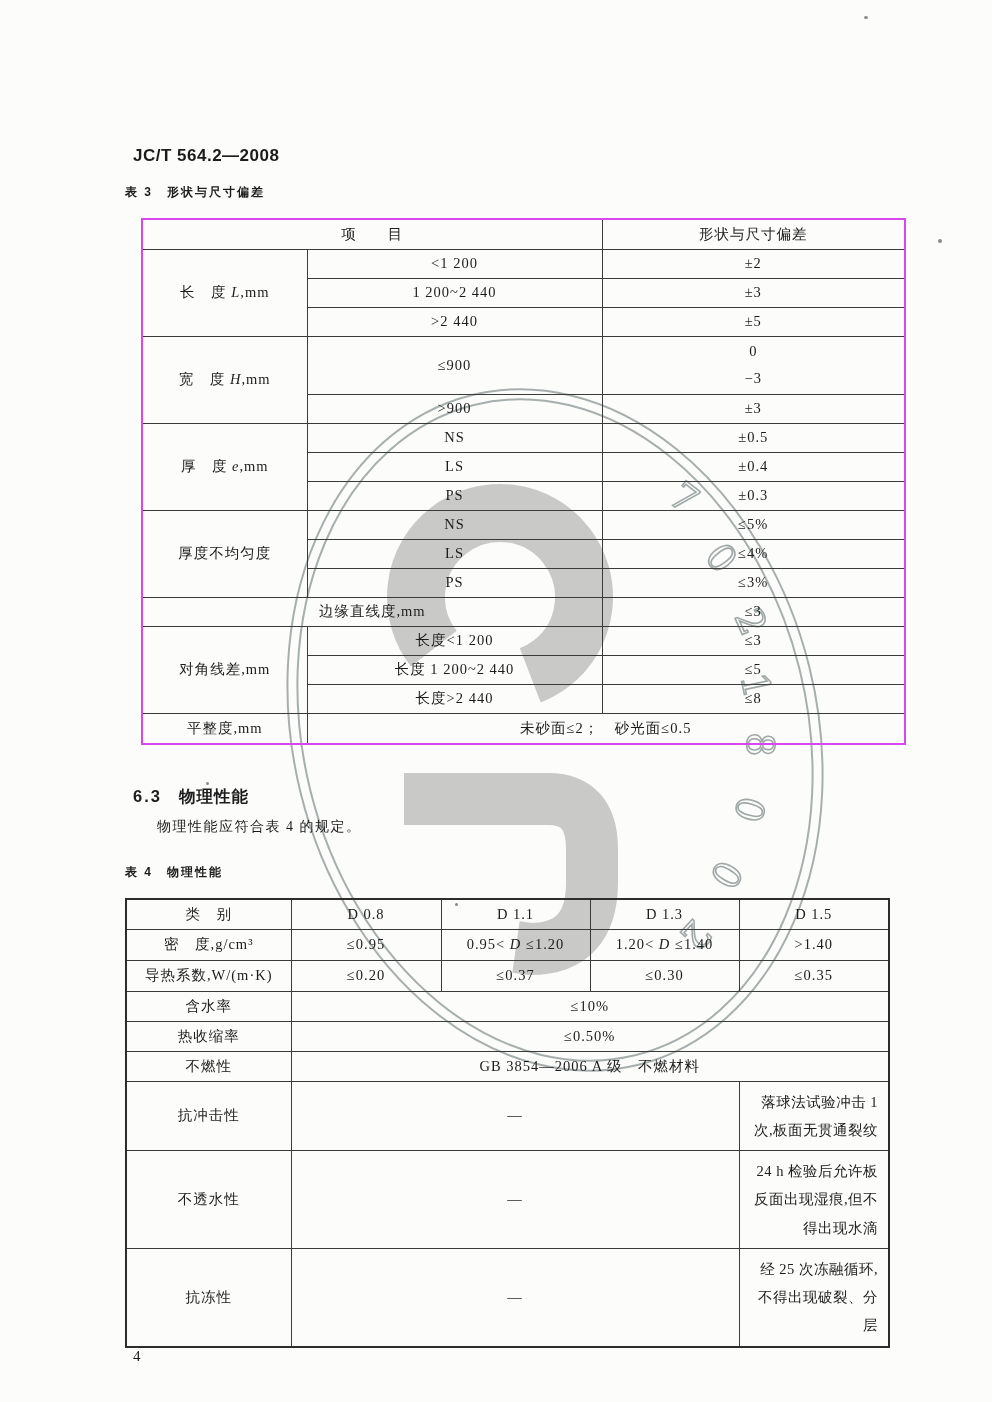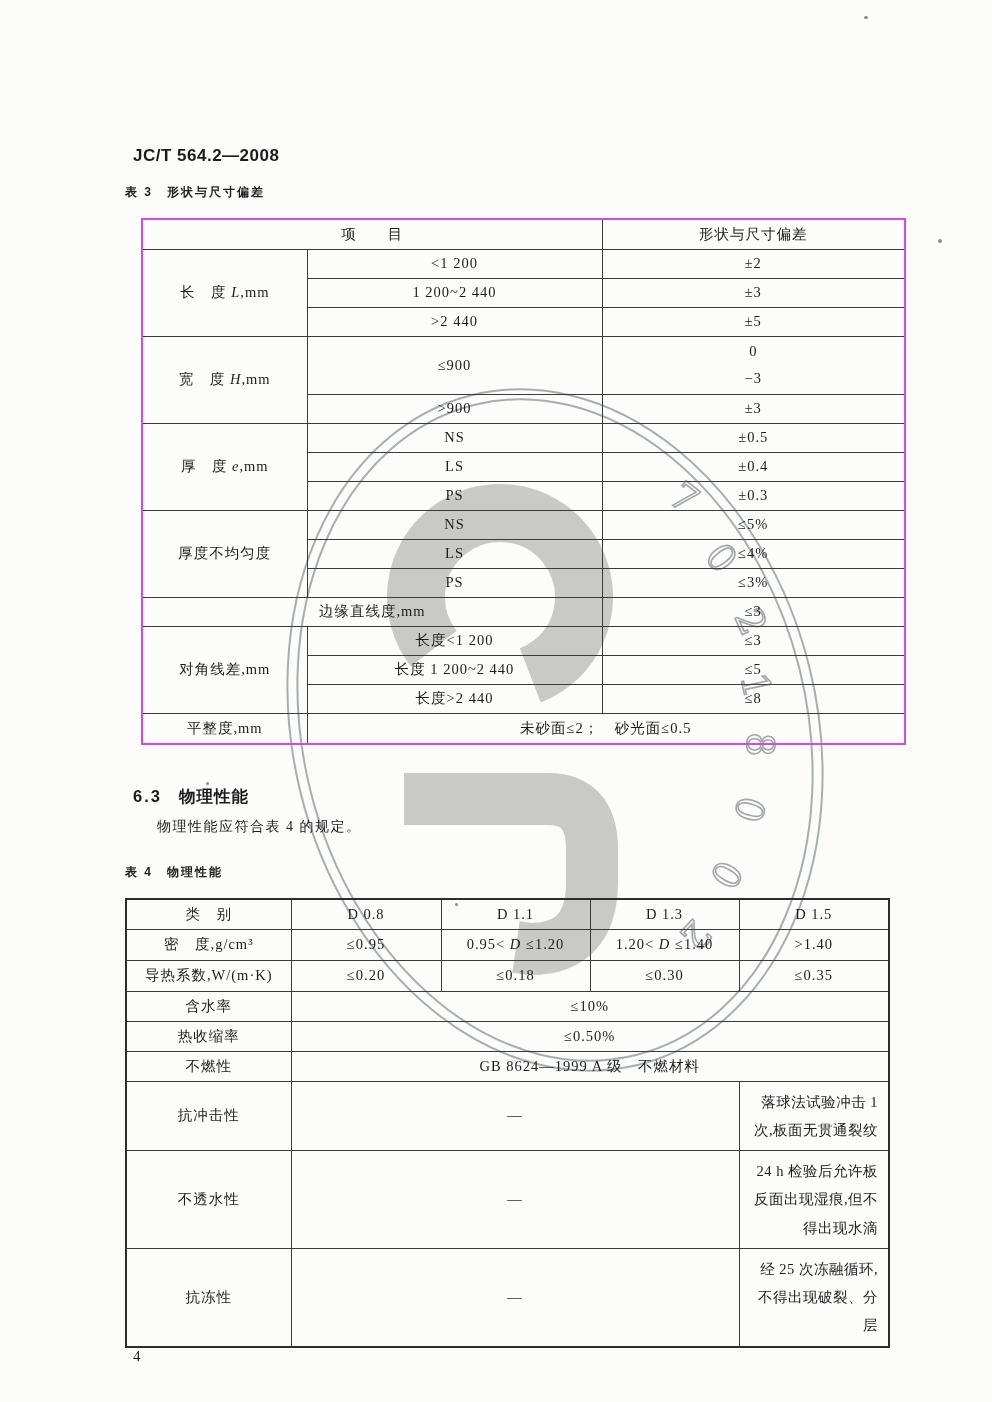--- a/index.html
+++ b/index.html
@@ -208,35 +208,35 @@
       <tr class="h31">
         <td>密　度,g/cm³</td>
         <td>≤0.95</td>
         <td><span>0.95&lt; </span><i>D</i><span> ≤1.20</span></td>
         <td><span>1.20&lt; </span><i>D</i><span> ≤1.40</span></td>
         <td>&gt;1.40</td>
       </tr>
       <tr class="h31">
         <td>导热系数,W/(m·K)</td>
         <td>≤0.20</td>
-        <td>≤0.18</td>
+        <td>≤0.37</td>
         <td>≤0.30</td>
         <td>≤0.35</td>
       </tr>
       <tr class="h30">
         <td>含水率</td>
         <td colspan="4">≤10%</td>
       </tr>
       <tr class="h30">
         <td>热收缩率</td>
         <td colspan="4">≤0.50%</td>
       </tr>
       <tr class="h30">
         <td>不燃性</td>
-        <td colspan="4">GB 8624—1999 A 级　不燃材料</td>
+        <td colspan="4">GB 3854—2006 A 级　不燃材料</td>
       </tr>
       <tr class="h60">
         <td>抗冲击性</td>
         <td colspan="3">—</td>
         <td class="note">落球法试验冲击 1 次,板面无贯通裂纹</td>
       </tr>
       <tr class="h95">
         <td>不透水性</td>
         <td colspan="3">—</td>
         <td class="note">24 h 检验后允许板反面出现湿痕,但不得出现水滴</td>

